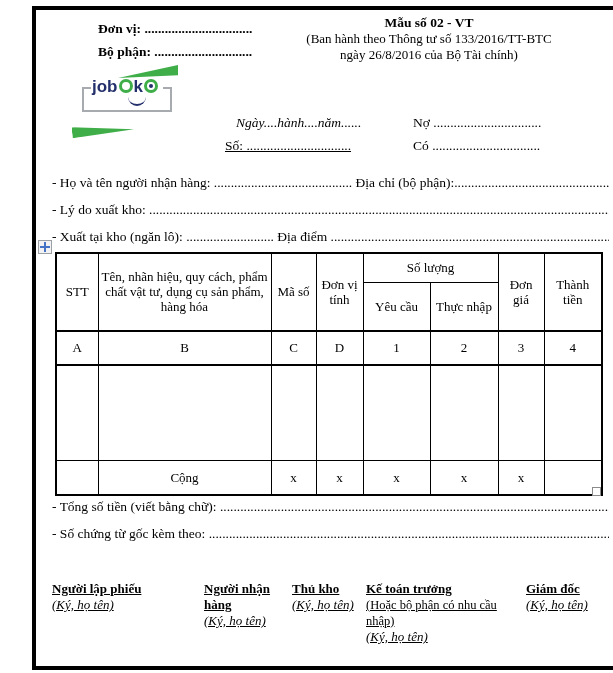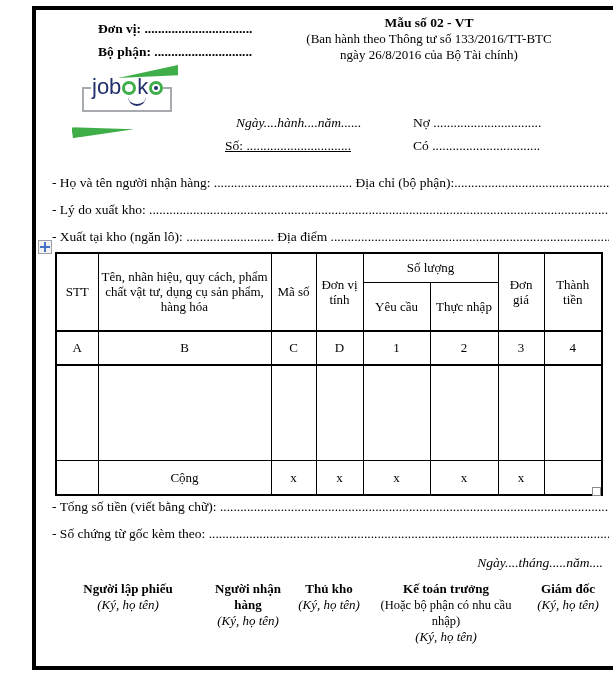--- a/index.html
+++ b/index.html
@@ -21,21 +21,21 @@
   .logo-swoosh-top{position:absolute;right:4px;top:2px;width:60px;height:13px;background:var(--green);
     clip-path:polygon(0 100%,100% 0,100% 78%);}
   .logo-swoosh-bottom{position:absolute;left:2px;bottom:3px;width:62px;height:11px;background:var(--green);
     clip-path:polygon(0 0,100% 58%,0 100%);transform:rotate(-4deg);}
   .logo-tray{position:absolute;left:12px;top:24px;width:86px;height:23px;
     border:2px solid #a7aaae;border-top:none;}
   .logo-tray::before,.logo-tray::after{content:"";position:absolute;top:0;width:7px;height:2px;background:#a7aaae;}
   .logo-tray::before{left:0;}
   .logo-tray::after{right:0;}
   .logo-text{position:absolute;left:22px;top:15px;font-family:"Liberation Sans","DejaVu Sans",sans-serif;
-    font-weight:normal;font-size:22px;color:var(--navy);line-height:17px;white-space:nowrap;}
+    font-weight:bold;font-size:17px;color:var(--navy);line-height:17px;white-space:nowrap;}
   .lg-o{display:inline-block;width:8px;height:8px;border:3px solid var(--green);border-radius:50%;
     background:#fff;margin:0 1px;position:relative;top:1px;}
   .lg-o2::after{content:"";position:absolute;left:2px;top:2px;width:4px;height:4px;border-radius:50%;background:var(--navy);}
   .logo-smile{position:absolute;left:58px;top:33px;width:18px;height:8px;
     border-bottom:2px solid var(--navy);border-radius:0 0 9px 9px;}
   
   .meta-item{position:absolute;font-size:13.5px;white-space:nowrap;}
   .italic{font-style:italic;}
   
   .lines{position:absolute;left:28px;width:557px;font-size:13.5px;line-height:27px;
@@ -52,21 +52,21 @@
     vertical-align:middle;padding:1px 2px;line-height:15px;overflow:hidden;}
   tr.code-row td{border-top:2px solid #000;border-bottom:2px solid #000;height:30px;}
   tr.hdr-row1{height:29px;}
   tr.hdr-row2 th{height:45px;}
   tr.empty-row td{height:92px;}
   tr.total-row td{height:31px;text-align:center;}
   .bold{font-weight:bold;}
   .resize-handle{position:absolute;left:568px;top:487px;width:7px;height:7px;border:1px solid #8b8b8b;background:#fff;}
   
   .signs{position:absolute;left:28px;top:581px;width:558px;display:flex;}
-  .sign{text-align:center;font-size:13px;line-height:16px;}
+  .sign{font-size:13px;line-height:16px;text-decoration:underline;}
   .s1{width:152px;} .s2{width:88px;} .s3{width:74px;} .s4{width:160px;} .s5{width:84px;margin-left:auto;}
   .sign .name{font-weight:bold;}
   .sign .note{font-size:12.5px;}
   .sign .sub{font-style:italic;font-size:13px;}
 </style>
 </head>
 <body>
 
 <div class="page">
   <div class="frame"></div>
@@ -160,21 +160,20 @@
         <td></td>
       </tr>
     </tbody>
   </table>
   <div class="resize-handle"></div>
 
   <div class="lines" style="top:493px;">
     <div>- Tổng số tiền (viết bằng chữ): .....................................................................................................................................................</div>
     <div>- Số chứng từ gốc kèm theo: ..........................................................................................................................................................</div>
   </div>
-  <div class="date-right">Ngày....tháng.....năm....</div>
 
   <div class="signs">
     <div class="sign s1">
       <div class="name">Người lập phiếu</div>
       <div class="sub">(Ký, họ tên)</div>
     </div>
     <div class="sign s2">
       <div class="name">Người nhận hàng</div>
       <div class="sub">(Ký, họ tên)</div>
     </div>

